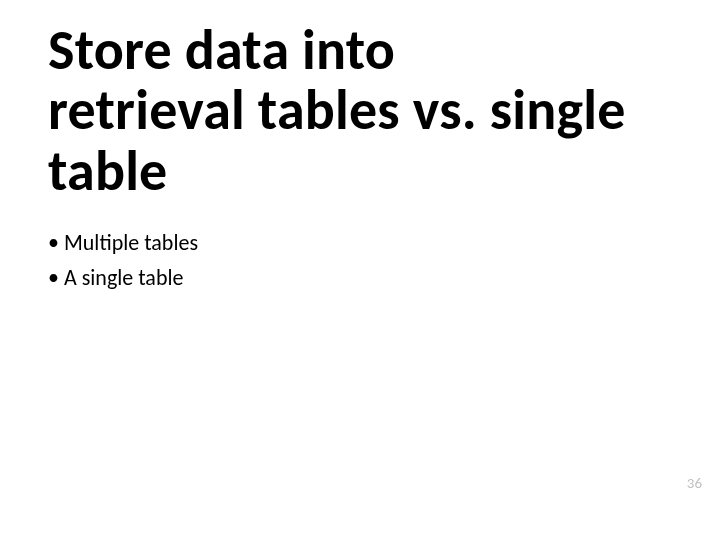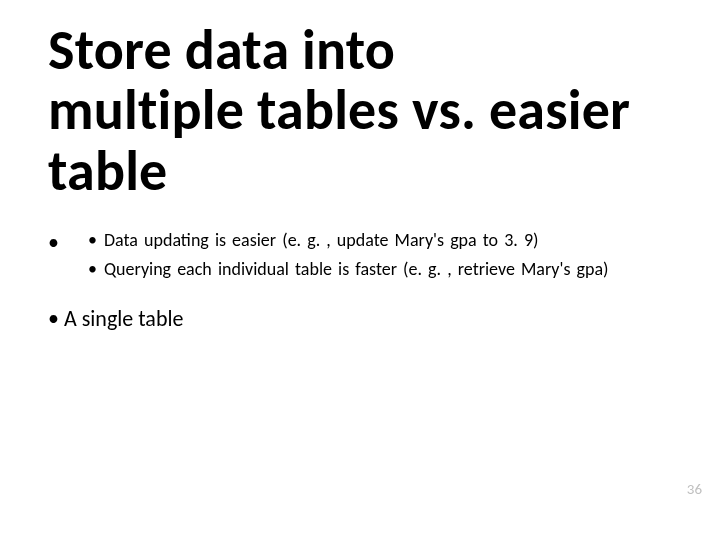--- a/index.html
+++ b/index.html
@@ -53,39 +53,36 @@
   }
   ul.lvl2 > li::before {
     content: "•";
     position: absolute;
     left: 0;
     top: 0;
   }
   .pagenum {
     position: absolute;
     right: 18px;
-    bottom: 42px;
+    bottom: 48px;
     font-size: 15px;
     color: #bfbfbf;
   }
 </style>
 </head>
 <body>
 
 <h1 class="title">
   <span>Store data into</span><br>
-  <span>multiple  tables vs. easier table</span>
+  <span>retrieval  tables vs. single table</span>
 </h1>
 
 <ul class="lvl1">
   <li>
-    <ul class="lvl2">
-      <li>Data updating is easier (e. g. , update Mary's gpa to 3. 9)</li>
-      <li>Querying each individual table is  faster  (e. g. ,  retrieve Mary's  gpa)</li>
-    </ul>
+    <span>Multiple  tables</span>
   </li>
   <li>
     <span>A single  table</span>
     <ul class="lvl2">
     </ul>
   </li>
 </ul>
 
 <div class="pagenum">36</div>
 

